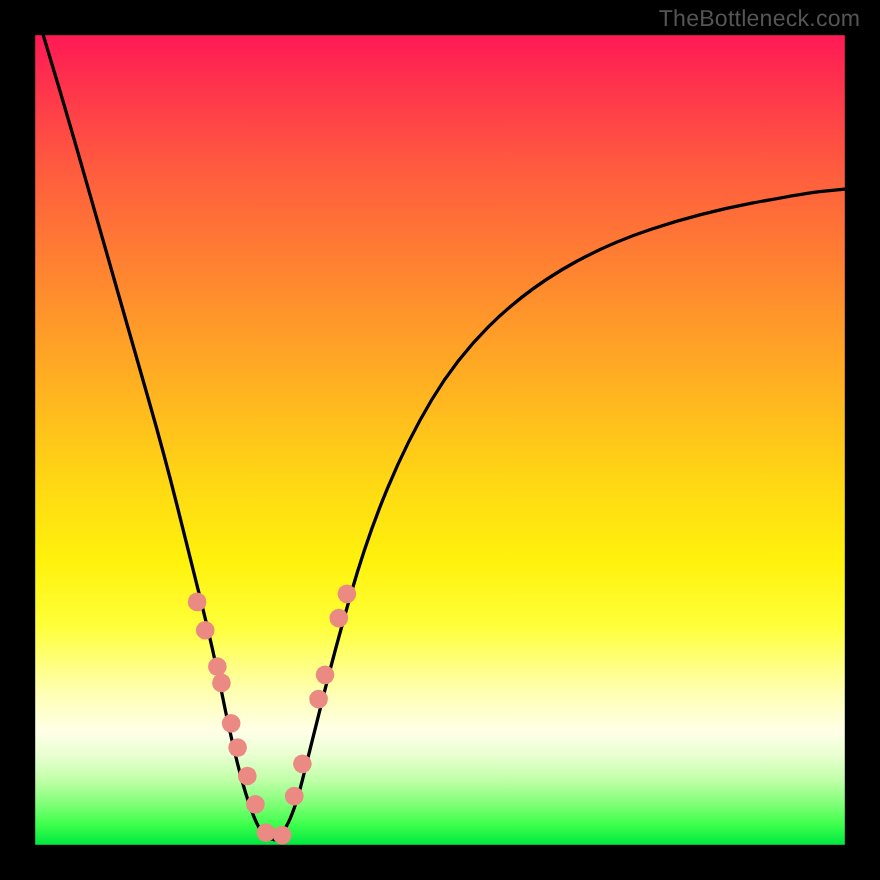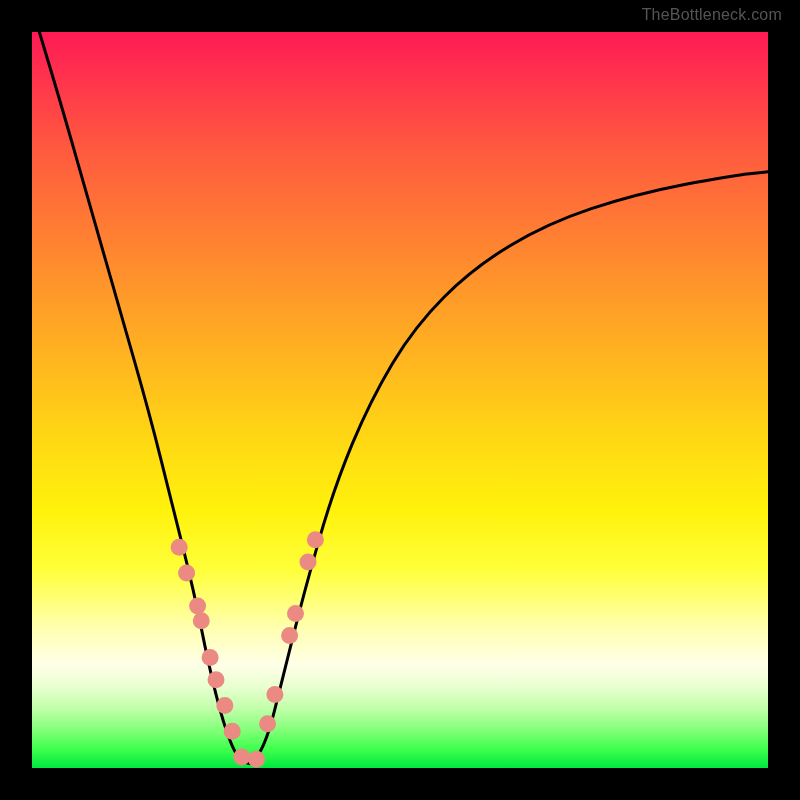--- a/index.html
+++ b/index.html
@@ -44,21 +44,21 @@
       #7fff76 95%,
       #3dff4c 97.5%,
       #00e840 100%
     );
   }
   .watermark {
     position: absolute;
     top: 6px;
     right: 18px;
     color: #555;
-    font-size: 16px;
+    font-size: 21px;
     letter-spacing: 0.2px;
     user-select: none;
   }
   svg.curve {
     position: absolute;
     top: 0;
     left: 0;
     width: 736px;
     height: 736px;
     overflow: visible;

